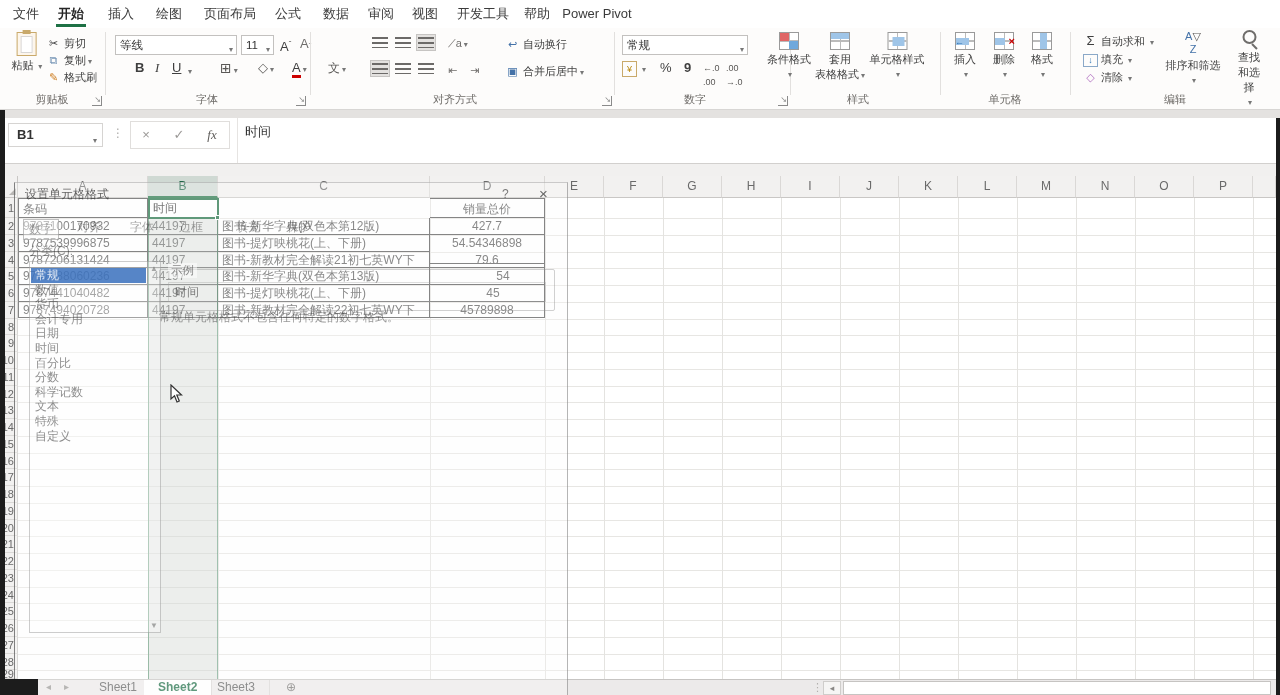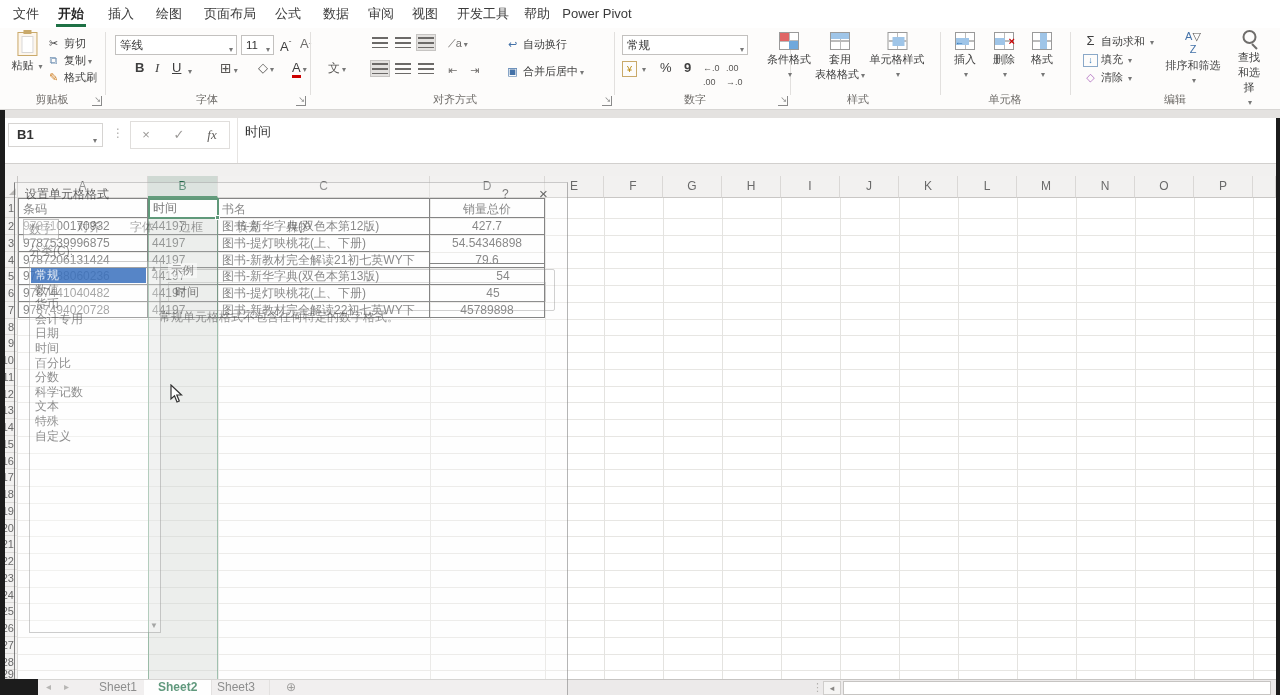--- a/index.html
+++ b/index.html
@@ -109,21 +109,21 @@
       <div class="rtab" style="left: 336px;">数据</div>
       <div class="rtab" style="left: 381px;">审阅</div>
       <div class="rtab" style="left: 425px;">视图</div>
       <div class="rtab" style="left: 483px;">开发工具</div>
       <div class="rtab" style="left: 537px;">帮助</div>
       <div class="rtab" style="left: 597px;">Power Pivot</div>
     </div>
 
   <div id="ribbon">
 
-    <div class="bigbtn" style="left:27px; top:4px;">
+    <div class="bigbtn" style="left:27px; top:4px;font-family:Liberation Serif, serif;">
       <span class="bb-ic" style="width:20px;height:24px;border:1px solid #c9a96a;background:#fdf6ec;position:relative;">
         <span style="position:absolute;left:3px;top:3px;right:3px;bottom:2px;background:#fff;border:1px solid #d8d6d4;"></span>
         <span style="position:absolute;left:5px;top:-3px;width:8px;height:4px;background:#c9a96a;"></span>
       </span>
       <span>粘贴</span>
       <span class="dd">▾</span>
     </div>
     <div class="rsmall" style="left:46px; top:8px;"><span class="ic">✂</span><span>剪切</span></div>
     <div class="rsmall" style="left:46px; top:25px;"><span class="ic" style="color:#7a98b8;">⧉</span><span>复制</span><span class="dd">▾</span></div>
     <div class="rsmall" style="left:46px; top:42px;"><span class="ic" style="color:#d0832a;">✎</span><span>格式刷</span></div>
@@ -348,21 +348,20 @@
         <div class="vline" style="left: 840px; top: 22px; height: 481px;"></div>
         <div class="vline" style="left: 899px; top: 22px; height: 481px;"></div>
         <div class="vline" style="left: 958px; top: 22px; height: 481px;"></div>
         <div class="vline" style="left: 1017px; top: 22px; height: 481px;"></div>
         <div class="vline" style="left: 1076px; top: 22px; height: 481px;"></div>
         <div class="vline" style="left: 1135px; top: 22px; height: 481px;"></div>
         <div class="vline" style="left: 1194px; top: 22px; height: 481px;"></div>
         <div class="vline" style="left: 1253px; top: 22px; height: 481px;"></div>
         <div class="tcell" style="left: 18px; width: 130px; top: 22px; height: 20px; line-height: 20px; border-top: 1px solid rgb(82, 82, 82); border-left: 1px solid rgb(82, 82, 82);">条码</div>
         <div class="tcell" style="left: 148px; width: 70px; top: 22px; height: 20px; line-height: 20px; border-top: 1px solid rgb(82, 82, 82);">时间</div>
-        <div class="tcell" style="left: 218px; width: 212px; top: 22px; height: 20px; line-height: 20px; border-top: 1px solid rgb(82, 82, 82);">书名</div>
         <div class="tcell" style="left: 430px; width: 115px; top: 22px; height: 20px; line-height: 20px; border-top: 1px solid rgb(82, 82, 82); text-align: center;">销量总价</div>
         <div class="tcell" style="left: 18px; width: 130px; top: 42px; height: 17px; line-height: 17px; border-left: 1px solid rgb(82, 82, 82);">9787100170932</div>
         <div class="tcell" style="left: 148px; width: 70px; top: 42px; height: 17px; line-height: 17px;">44197</div>
         <div class="tcell" style="left: 218px; width: 212px; top: 42px; height: 17px; line-height: 17px;">图书-新华字典(双色本第12版)</div>
         <div class="tcell" style="left: 430px; width: 115px; top: 42px; height: 17px; line-height: 17px; text-align: center;">427.7</div>
         <div class="tcell" style="left: 18px; width: 130px; top: 59px; height: 17px; line-height: 17px; border-left: 1px solid rgb(82, 82, 82);">9787539996875</div>
         <div class="tcell" style="left: 148px; width: 70px; top: 59px; height: 17px; line-height: 17px;">44197</div>
         <div class="tcell" style="left: 218px; width: 212px; top: 59px; height: 17px; line-height: 17px;">图书-提灯映桃花(上、下册)</div>
         <div class="tcell" style="left: 430px; width: 115px; top: 59px; height: 29px; line-height: 17px; text-align: center;">54.54346898</div>
         <div class="tcell" style="left: 18px; width: 130px; top: 76px; height: 16px; line-height: 16px; border-left: 1px solid rgb(82, 82, 82);">9787206131424</div>

